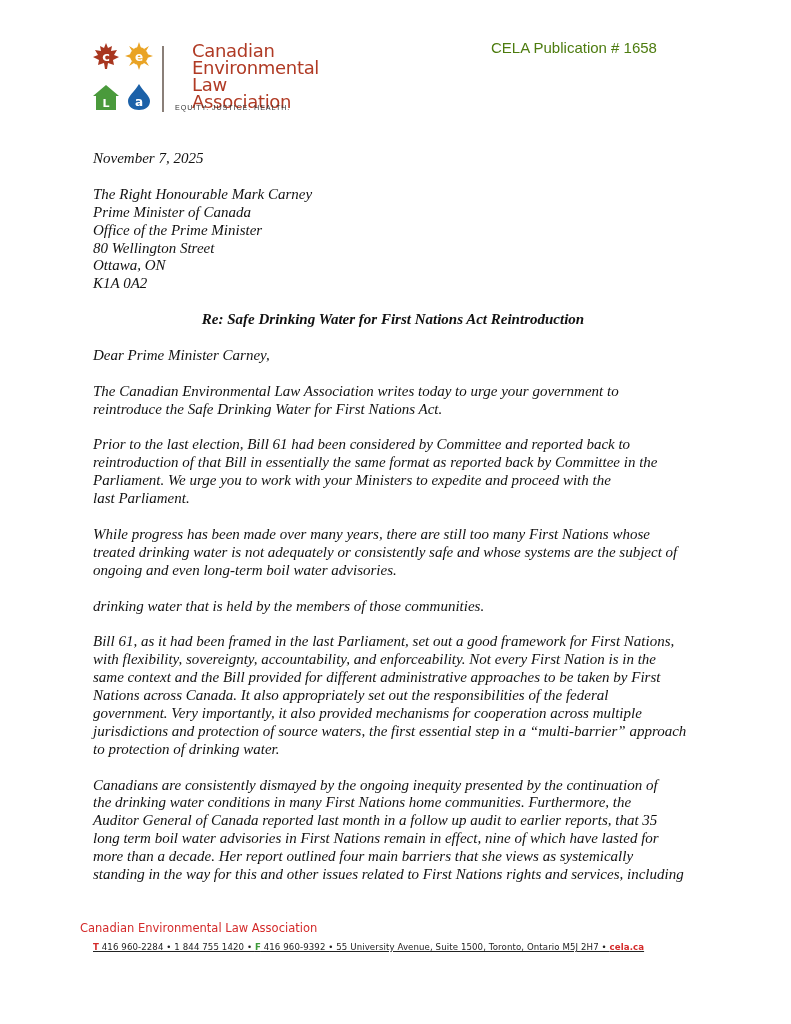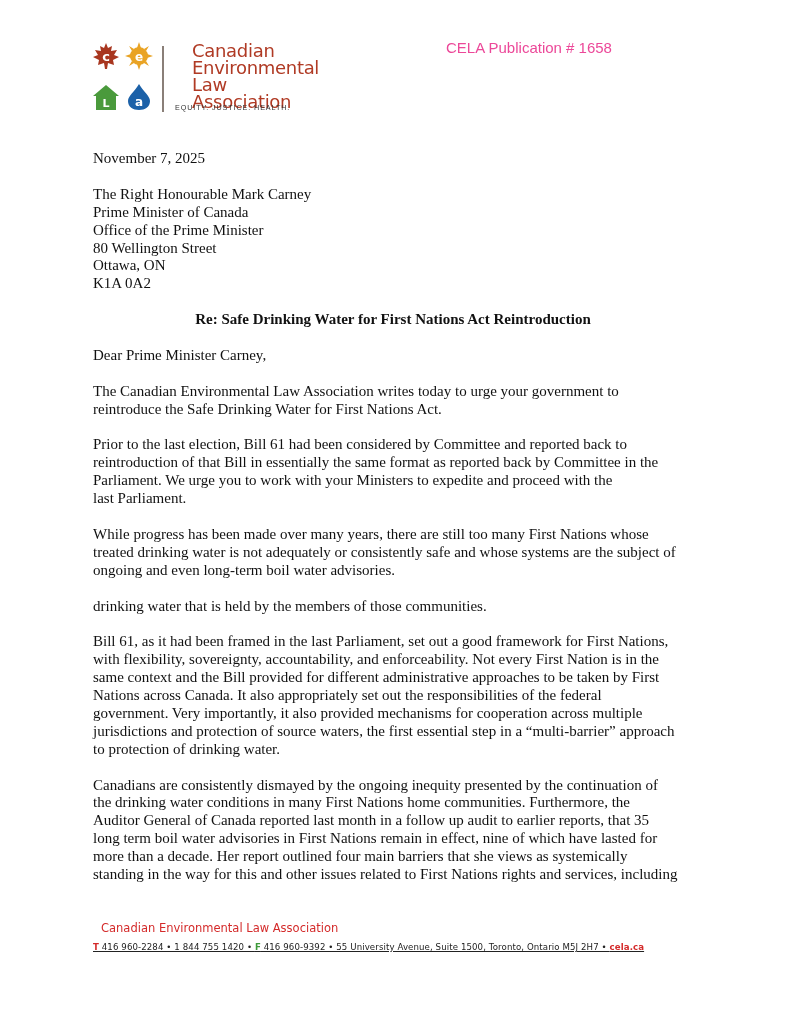--- a/index.html
+++ b/index.html
@@ -1,29 +1,29 @@
 <!DOCTYPE html>
 <html><head>
 <meta charset="utf-8">
 <style>
   html, body { margin: 0; padding: 0; background: #ffffff; }
   body { width: 791px; height: 1024px; position: relative; overflow: hidden; font-family: "Liberation Serif", serif; color: #111; }
-  .pubno { position: absolute; left: 446px; top: 39px; font-family: "Liberation Sans", sans-serif; font-size: 15px; color: #ec4899; }
+  .pubno { position: absolute; left: 491px; top: 39px; font-family: "Liberation Sans", sans-serif; font-size: 15px; color: #4d7c0f; }
   .logo { position: absolute; left: 92px; top: 42px; width: 260px; height: 75px; }
   .logo-icons { position: absolute; left: 0; top: 0; width: 64px; height: 70px; }
   .ic { position: absolute; width: 28px; height: 28px; }
   .ic svg { width: 28px; height: 28px; display: block; }
   .logo-rule { position: absolute; left: 70px; top: 4px; width: 2px; height: 66px; background: #8a7f78; }
   .logo-name { position: absolute; left: 100px; top: 0; font-family: "DejaVu Sans", sans-serif; color: #b03a24; font-size: 18px; line-height: 17px; letter-spacing: -0.3px; }
   .logo-tag { position: absolute; left: 83px; top: 61px; font-family: Liberation Sans, sans-serif; font-size: 7.2px; letter-spacing: 0.9px; color: #333; }
-  .letter { position: absolute; left: 93px; top: 150px; width: 610px; font-size: 15px; line-height: 17.9px; }
+  .letter { position: absolute; left: 93px; top: 150px; width: 610px; font-size: 15px; line-height: 17.9px; font-style: italic; }
   .letter p { margin: 0; }
   .gap { height: 17.9px; }
   .subject { text-align: center; font-weight: bold; margin-left: -10px !important; }
-  .footer-org { position: absolute; left: 101px; top: 921px; font-family: "DejaVu Sans", sans-serif; font-size: 11.5px; color: #d42a2a; }
+  .footer-org { position: absolute; left: 80px; top: 921px; font-family: "DejaVu Sans", sans-serif; font-size: 11.5px; color: #d42a2a; }
   .footer-line { position: absolute; left: 93px; top: 942px; font-family: "DejaVu Sans", sans-serif; font-size: 8.6px; color: #222; white-space: nowrap; letter-spacing: 0.1px; text-decoration: underline; }
   .t-red { color: #d42a2a; font-weight: bold; }
   .t-green { color: #3e9a3a; font-weight: bold; }
 </style>
 </head>
 <body>
 
 <div class="pubno">CELA Publication # 1658</div>
 
 <div class="logo">

